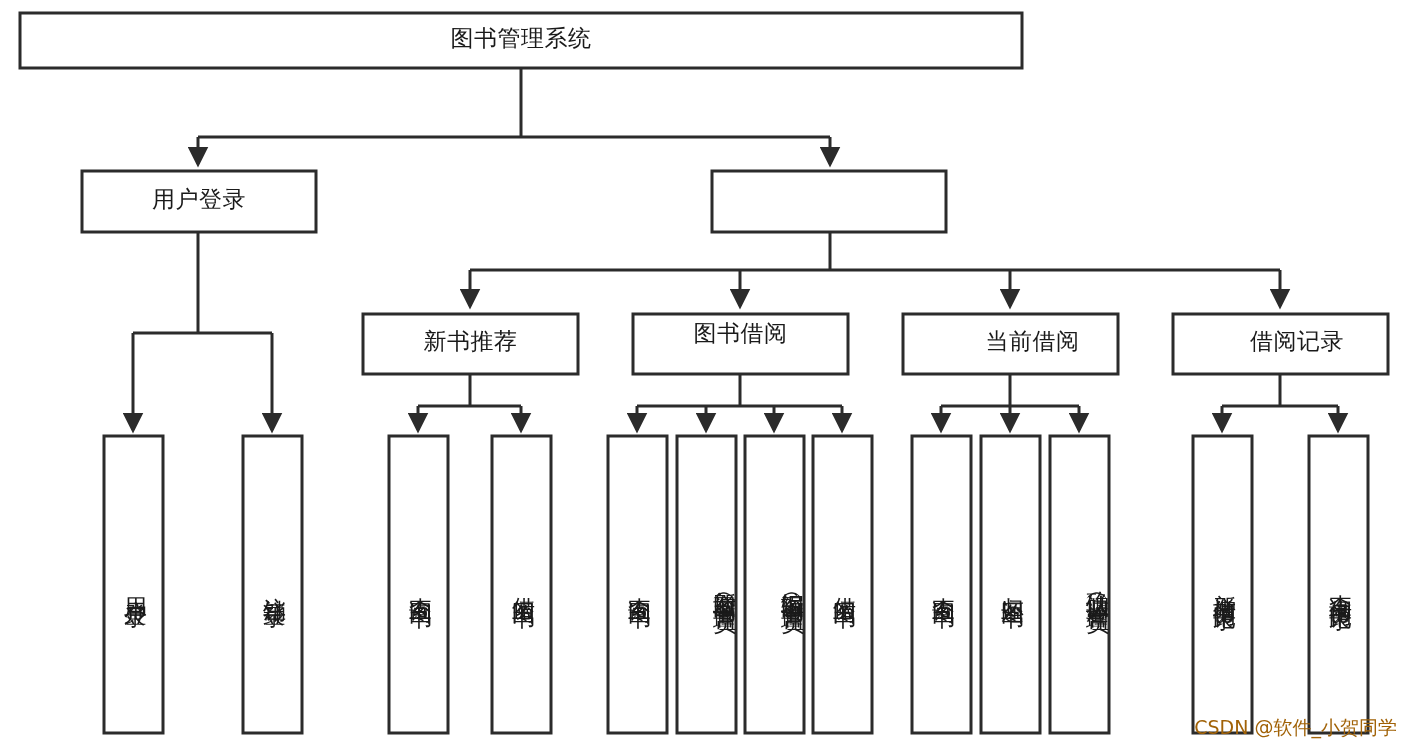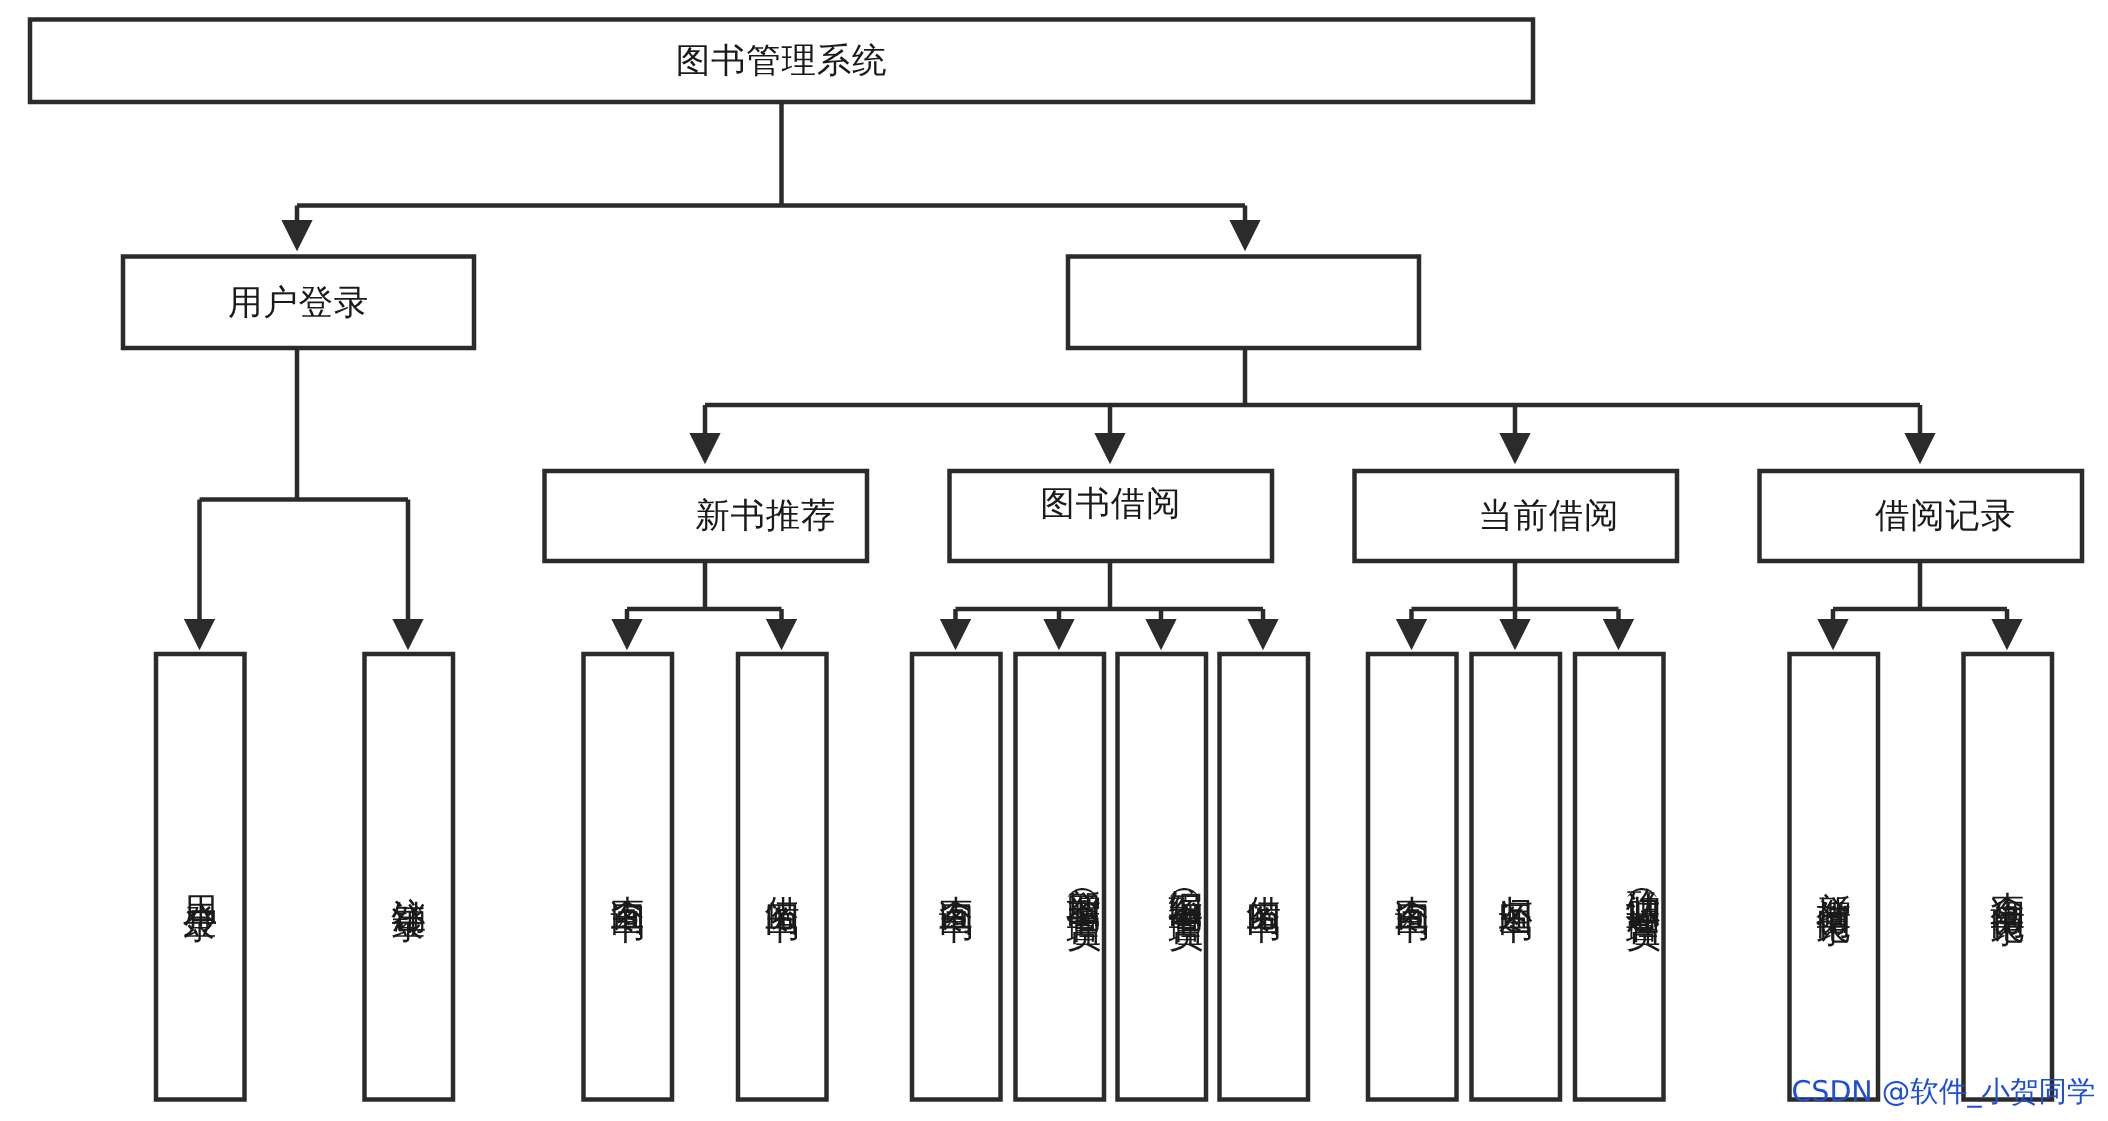--- a/index.html
+++ b/index.html
@@ -36,41 +36,41 @@
   }
   .arrow-head {
     fill: #2b2b2b;
   }
   .node-label {
     position: absolute;
     display: flex;
     align-items: center;
     justify-content: center;
     color: #1a1a1a;
-    font-family: Liberation Serif, serif;
+    font-family: Liberation Mono, monospace;
     font-size: 23px;
     line-height: 1.18;
     letter-spacing: 0.5px;
     text-align: center;
     pointer-events: none;
     white-space: nowrap;
   }
   .node-label.vertical {
     writing-mode: vertical-rl;
     text-orientation: upright;
     font-size: 23px;
     letter-spacing: 3px;
     white-space: nowrap;
   }
   .watermark {
     position: absolute;
     right: 8px;
     bottom: 6px;
     font-size: 19px;
-    color: #1d4ed8;
+    color: #a16207;
     font-family: "DejaVu Sans", "Liberation Sans", sans-serif;
     white-space: nowrap;
   }
 </style>
 </head>
 <body>
 
 <div id="diagram-root">
 
   <svg id="tree-svg" viewBox="0 0 1405 747">
@@ -142,21 +142,21 @@
     <rect class="node-box" x="981" y="436" width="59" height="297"></rect>
     <rect class="node-box" x="1050" y="436" width="59" height="297"></rect>
     <rect class="node-box" x="1193" y="436" width="59" height="297"></rect>
     <rect class="node-box" x="1309" y="436" width="59" height="297"></rect>
   </svg>
 
   <div class="node-label" style="left:20px; top:13px; width:1002px; height:55px;">图书管理系统</div>
 
   <div class="node-label" style="left:82px; top:171px; width:234px; height:61px;">用户登录</div>
 
-  <div class="node-label" style="left:363px; top:314px; width:215px; height:60px;margin-left:40px;">新书推荐</div>
+  <div class="node-label" style="left:363px; top:314px; width:215px; height:60px;">新书推荐</div>
   <div class="node-label" style="left:633px; top:314px; width:215px; height:44px;">图书借阅</div>
   <div class="node-label" style="left:925px; top:314px; width:215px; height:60px;">当前借阅</div>
   <div class="node-label" style="left:1173px; top:314px; width:248px; height:60px;">借阅记录</div>
 
   <div class="node-label vertical" style="left:104px; top:436px; width:59px; height:297px;">用户登录</div>
   <div class="node-label vertical" style="left:243px; top:436px; width:59px; height:297px;">注销登录</div>
   <div class="node-label vertical" style="left:389px; top:436px; width:59px; height:297px;">查询图书</div>
   <div class="node-label vertical" style="left:492px; top:436px; width:59px; height:297px;">借阅图书</div>
   <div class="node-label vertical" style="left:608px; top:436px; width:59px; height:297px;">查询图书</div>
   <div class="node-label vertical" style="left:677px; top:440px; width:59px; height:293px; align-items:flex-start;">新增图书（管理员）</div>

